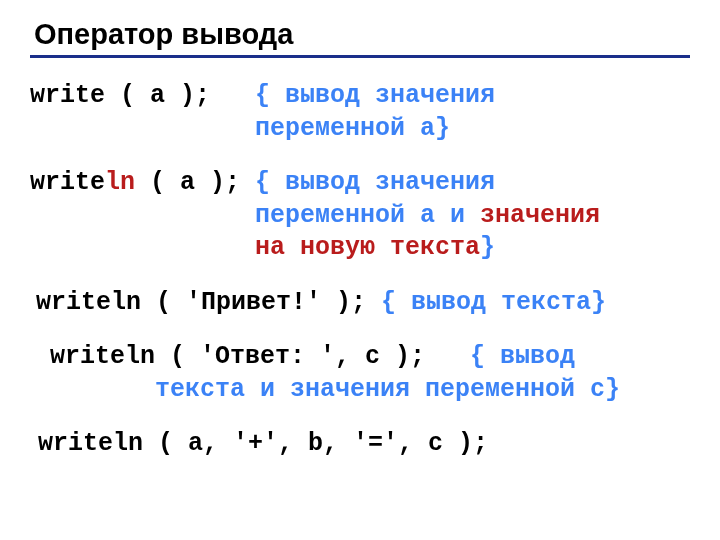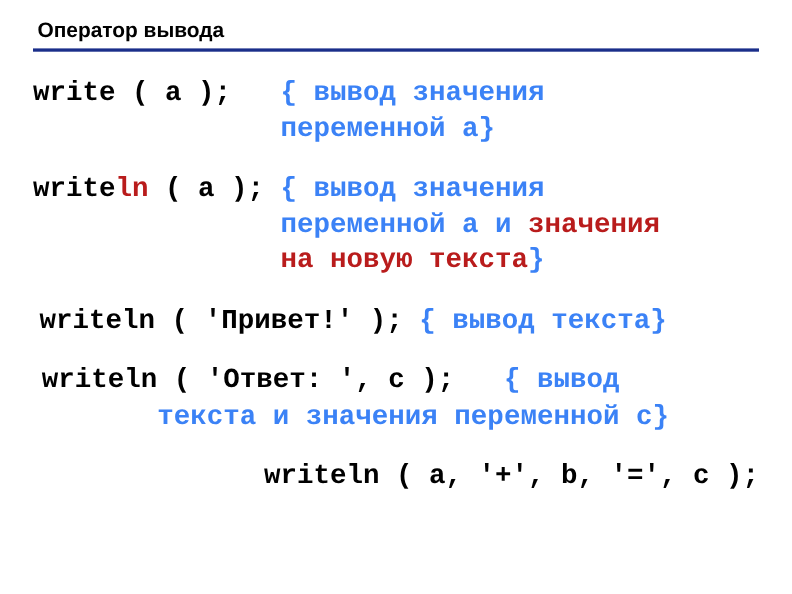--- a/index.html
+++ b/index.html
@@ -8,21 +8,21 @@
     width: 720px;
     height: 540px;
     background: #ffffff;
     font-family: "Arial", sans-serif;
     overflow: hidden;
   }
   .slide {
     padding: 18px 30px 0 30px;
   }
   .title {
-    font-size: 19px;
+    font-size: 29px;
     font-weight: bold;
     color: #000;
     margin: 0 0 4px 4px;
   }
   .rule {
     border: none;
     border-top: 3px solid #1a2e8a;
     margin: 0 0 22px 0;
   }
   .code {
@@ -46,17 +46,17 @@
 
   <div class="code block"><span>write ( a );   </span><span class="blue">{ вывод значения</span>
 <span class="blue">               переменной a}</span></div>
 
   <div class="code block"><span>write</span><span class="red">ln</span><span> ( a ); </span><span class="blue">{ вывод значения</span>
 <span class="blue">               переменной a и </span><span class="red">значения</span>
 <span class="red">               на новую текста</span><span class="blue">}</span></div>
 
   <div class="code block" style="margin-left:6px;"><span>writeln ( 'Привет!' ); </span><span class="blue">{ вывод текста}</span></div>
 
-  <div class="code block" style="margin-left:8px;"><span>writeln ( 'Ответ: ', c );   </span><span class="blue">{ вывод</span>
+  <div class="code block" style="margin-left:20px;"><span>writeln ( 'Ответ: ', c );   </span><span class="blue">{ вывод</span>
 <span class="blue">       текста и значения переменной c}</span></div>
 
-  <div class="code block" style="margin-left:8px;text-align:right;"><span>writeln ( a, '+', b, '=', c );</span></div>
+  <div class="code block" style="margin-left:8px;"><span>writeln ( a, '+', b, '=', c );</span></div>
 </div>
 
 </body></html>

